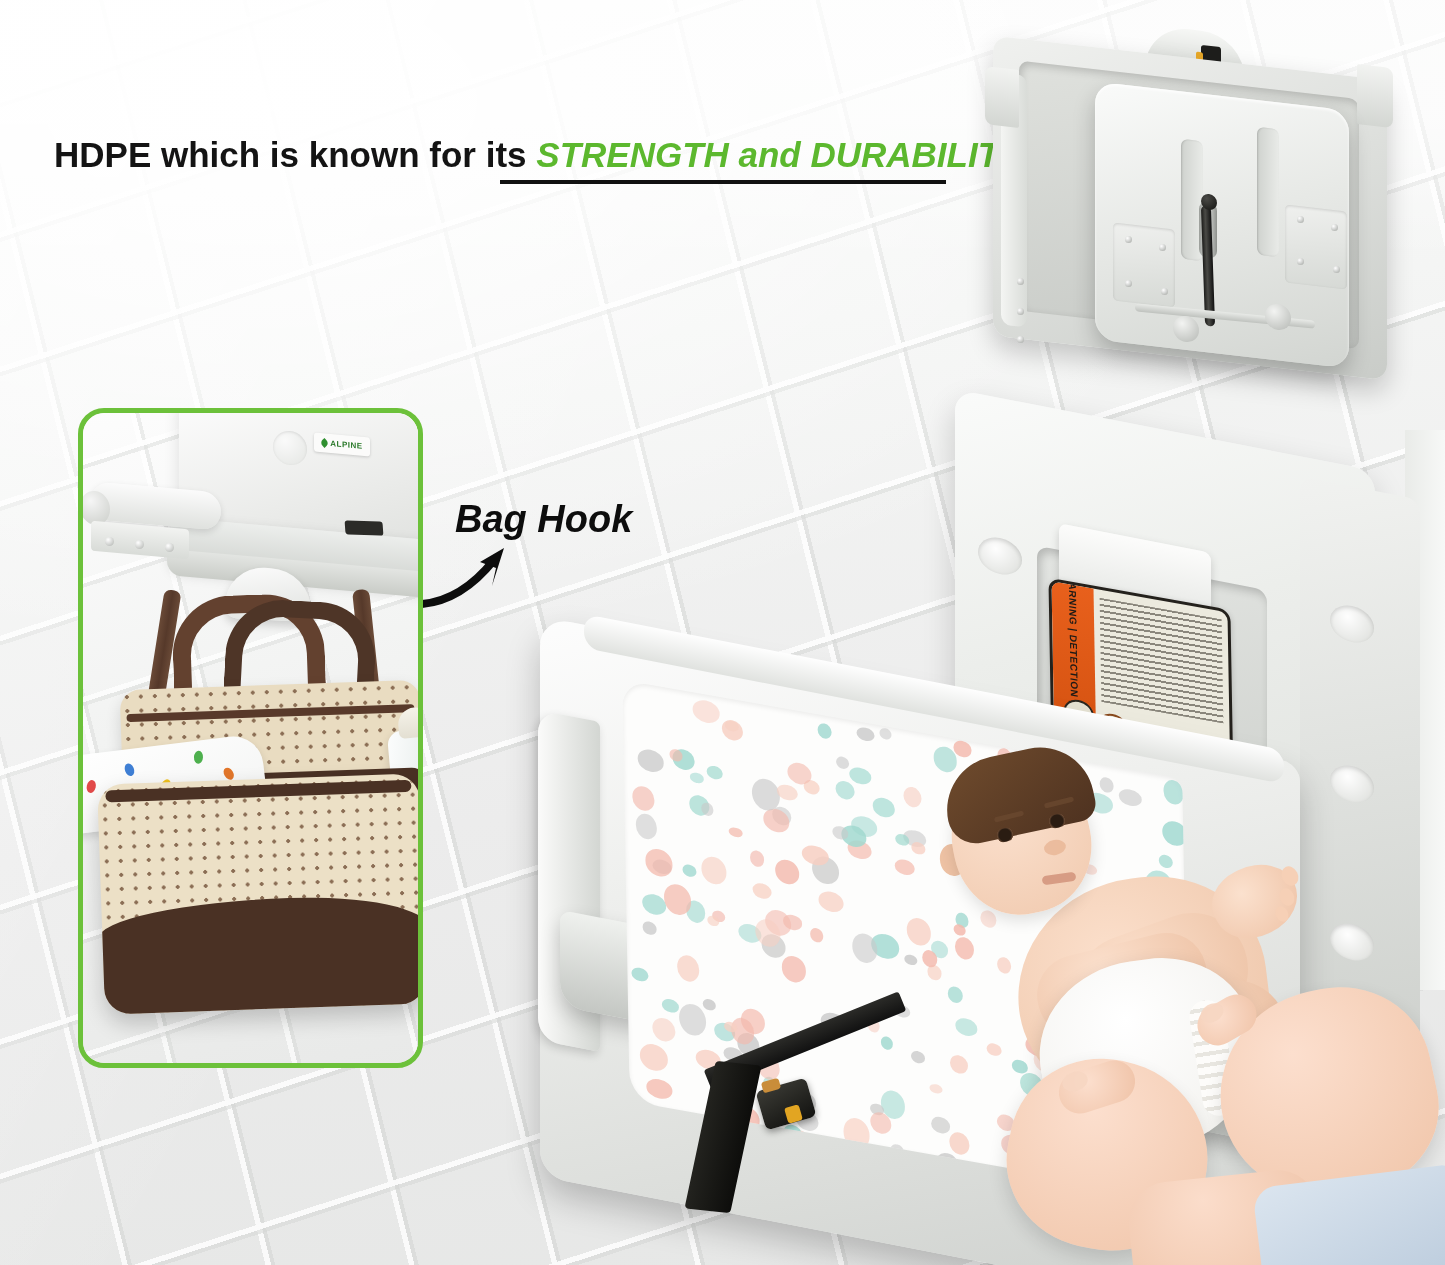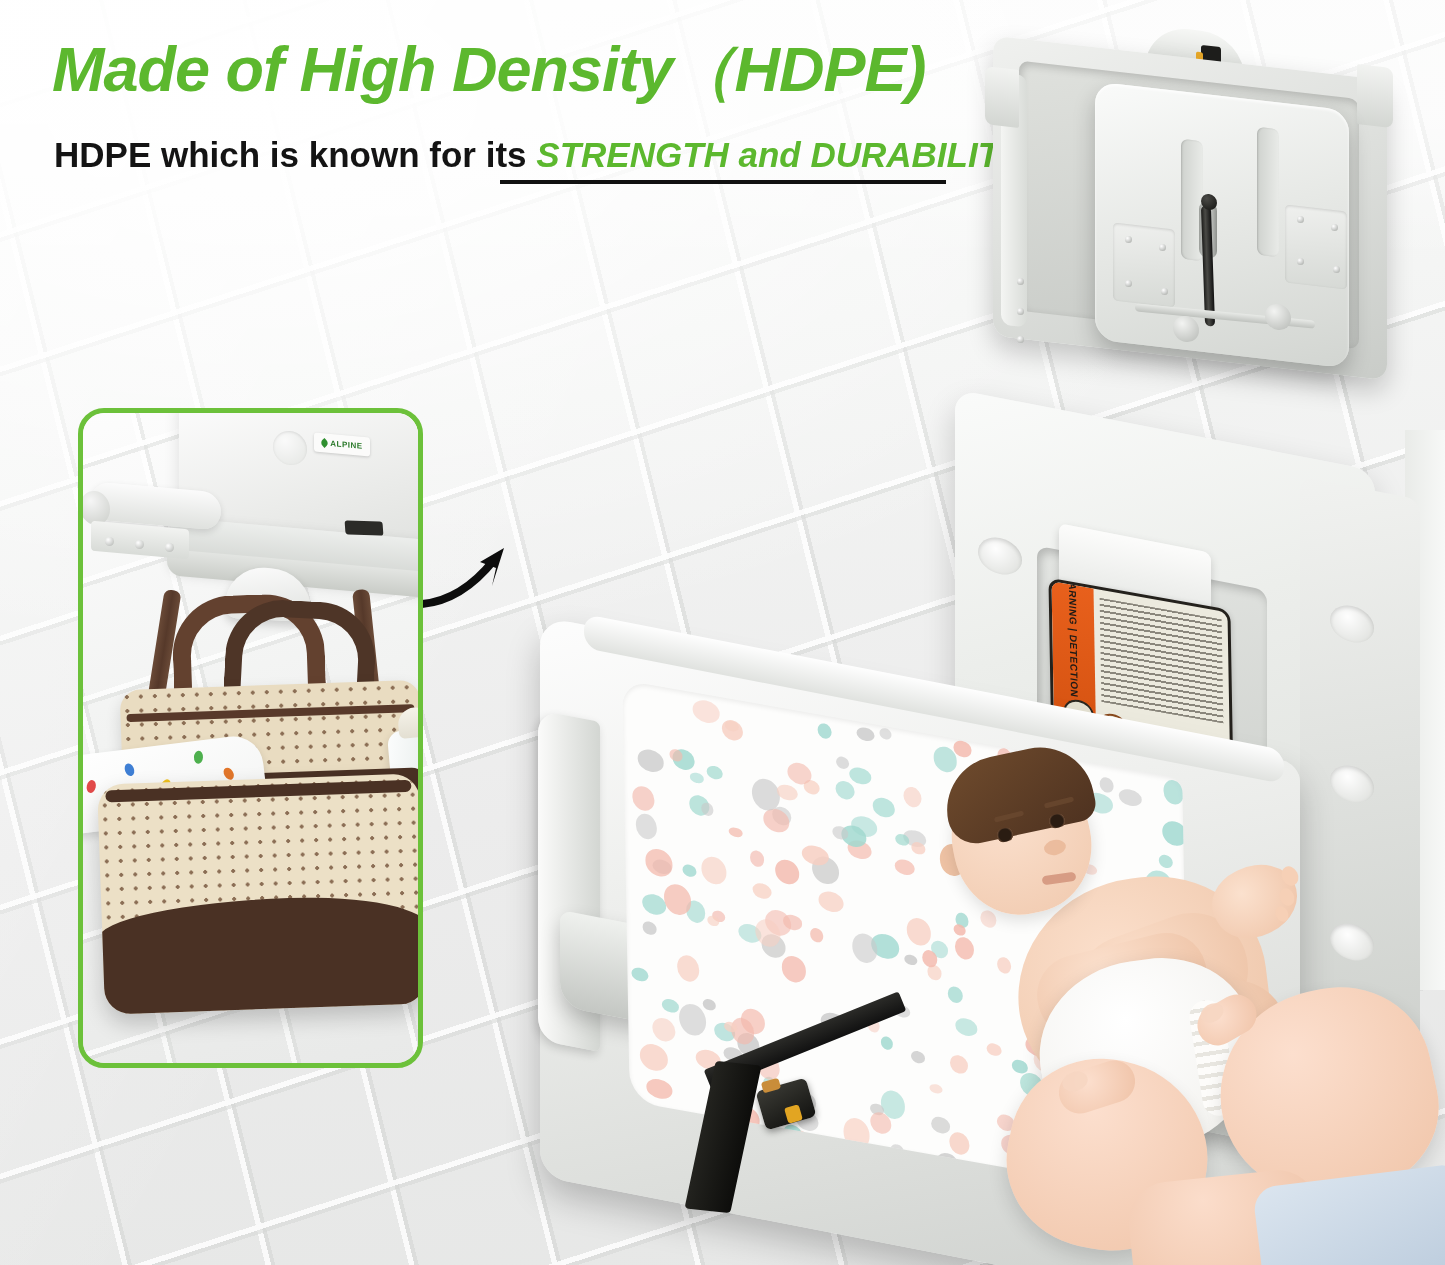--- a/index.html
+++ b/index.html
@@ -324,21 +324,20 @@
 <div id="stage">
 
   <div class="wall">
     <div class="tilelayer">
         <div class="tilegrid"></div>
       </div>
     <div class="wallshade"></div>
   </div>
   <div class="right-edge"></div>
 
-  <div class="headline">Made of High Density（HDPE)</div>
   <div class="subline">
     <span>HDPE which is known for its </span><span class="hi">STRENGTH and DURABILITY.</span>
   </div>
   <div class="subrule"></div>
 
   <div class="folded">
     <div class="fd-bracket"></div>
     <div class="fd-latch"></div>
     <div class="fd-latch-y"></div>
     <div class="fd-backplate">
@@ -619,20 +618,21 @@
   <div class="diaper-ruffle"></div>
   <div class="hand hand-r"></div>
   <div class="finger" style="left:1196px;top:1000px;width:62px;height:40px;transform:rotate(-30deg);"></div>
   <div class="nail" style="left:1200px;top:1004px;width:24px;height:18px;transform:rotate(-30deg);"></div>
   <div class="hand hand-l"></div>
   <div class="finger" style="left:1058px;top:1066px;width:78px;height:42px;transform:rotate(-18deg);"></div>
   <div class="nail" style="left:1062px;top:1072px;width:26px;height:19px;transform:rotate(-18deg);"></div>
   <div class="forearm"></div>
   <div class="sleeve"></div>
 
+  <div class="callout">Bag Hook</div>
   <svg class="arrow" viewBox="0 0 110 70">
     <path d="M4 64 C 26 62, 52 50, 76 20" stroke="#0d0d0d" stroke-width="8" fill="none" stroke-linecap="round"></path>
     <path d="M86 8 L 62 22 L 78 28 L 74 46 Z" fill="#0d0d0d"></path>
   </svg>
 
   <div class="inset">
     <div class="inset-clip">
       <div class="inset-bg"></div>
       <div class="inset-tiles"></div>
 

